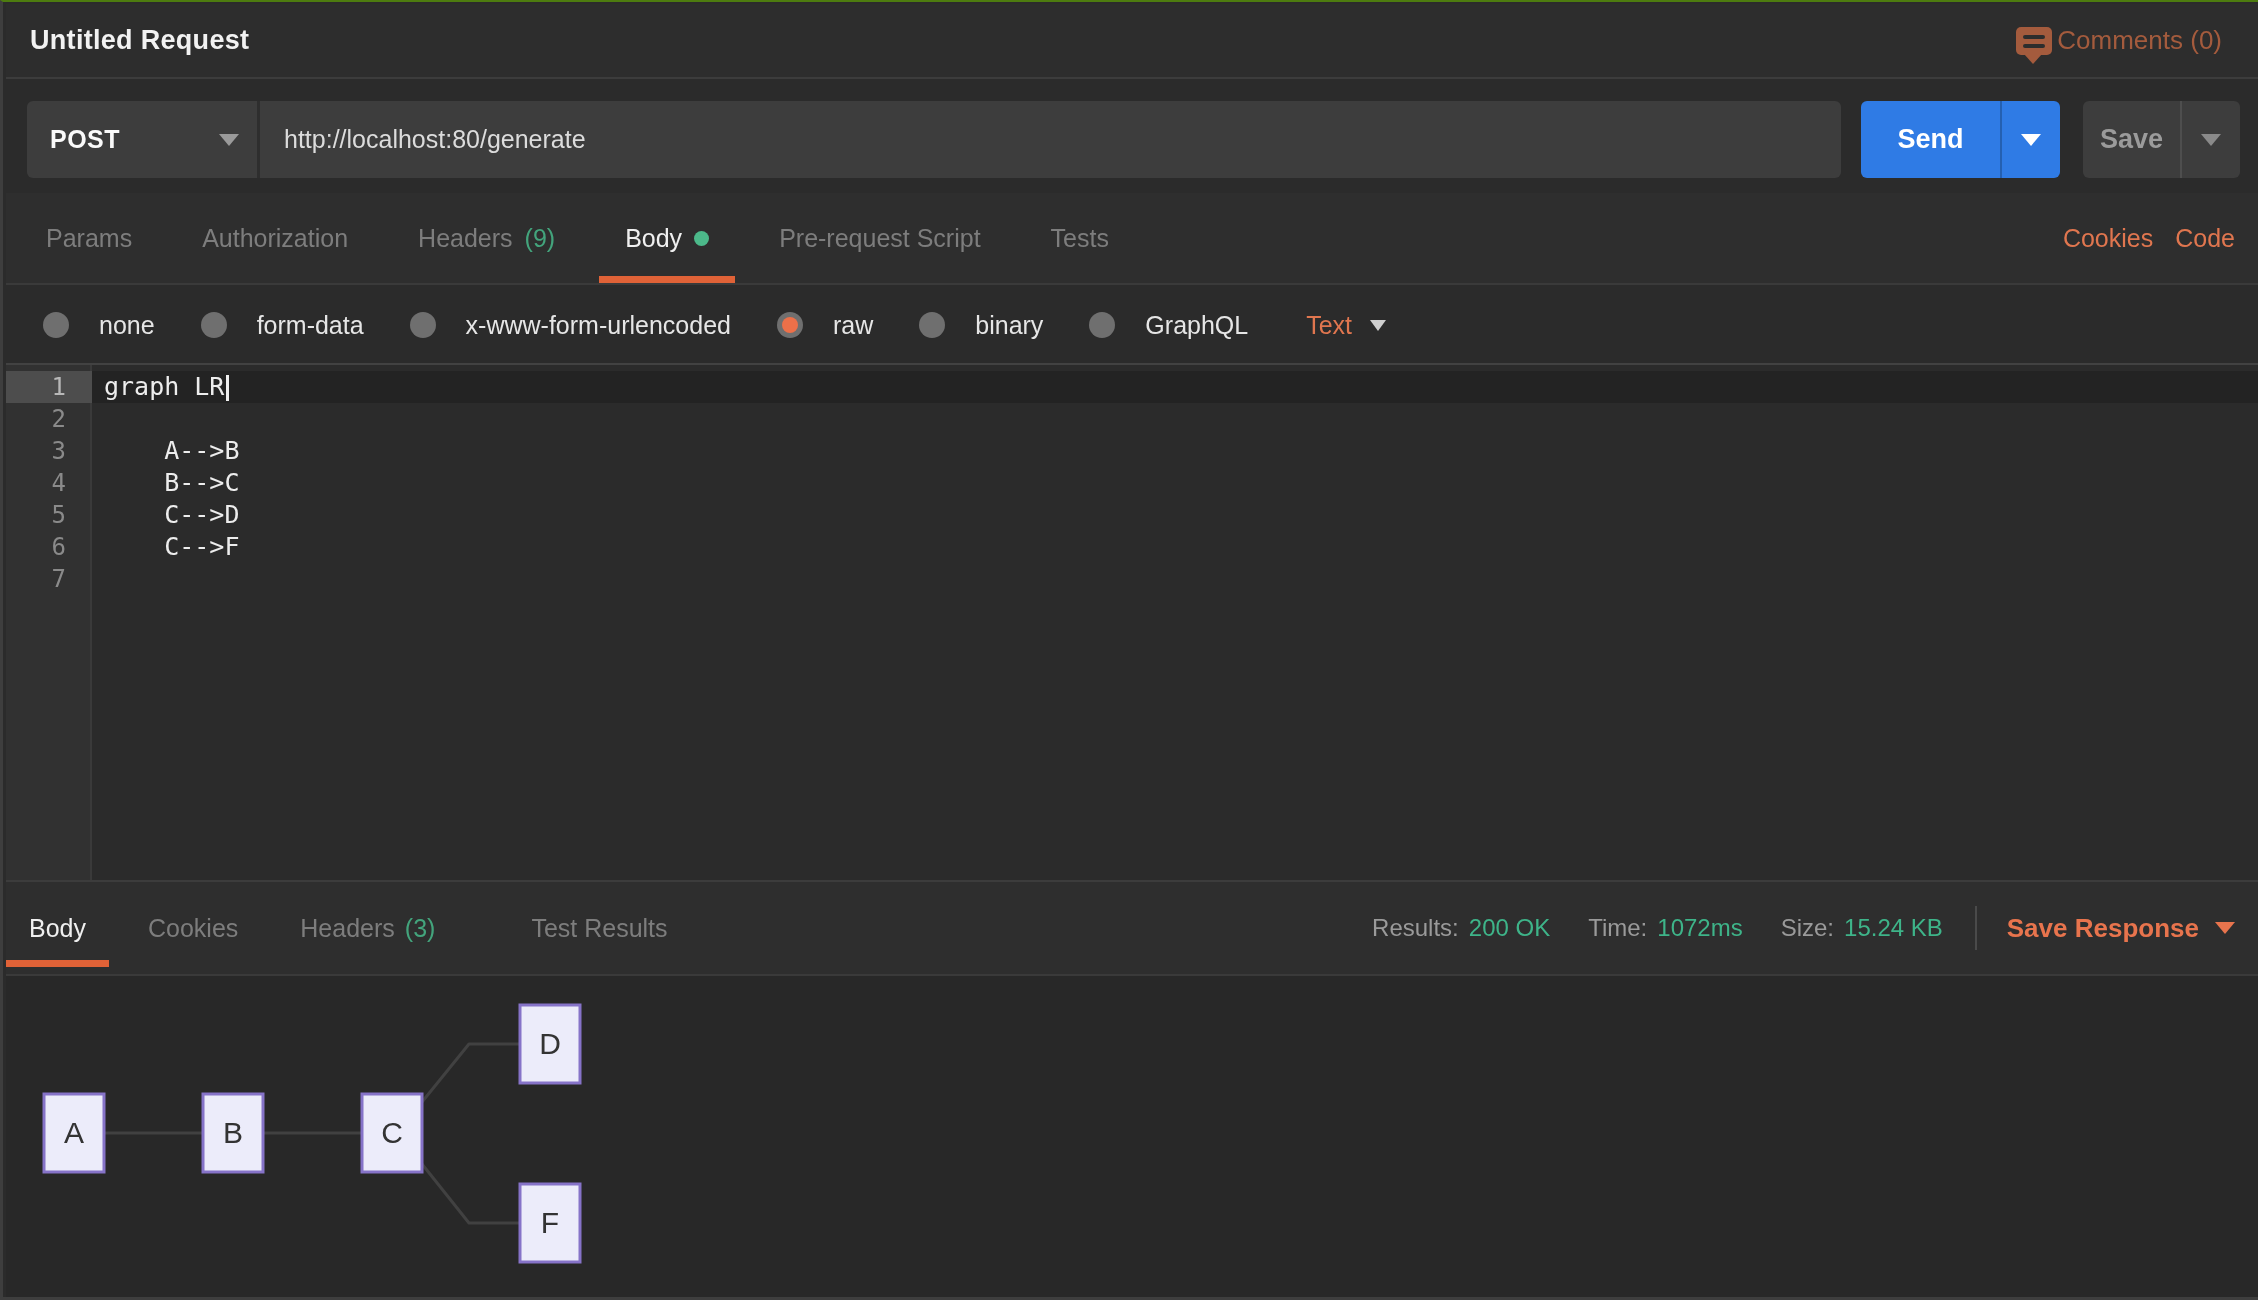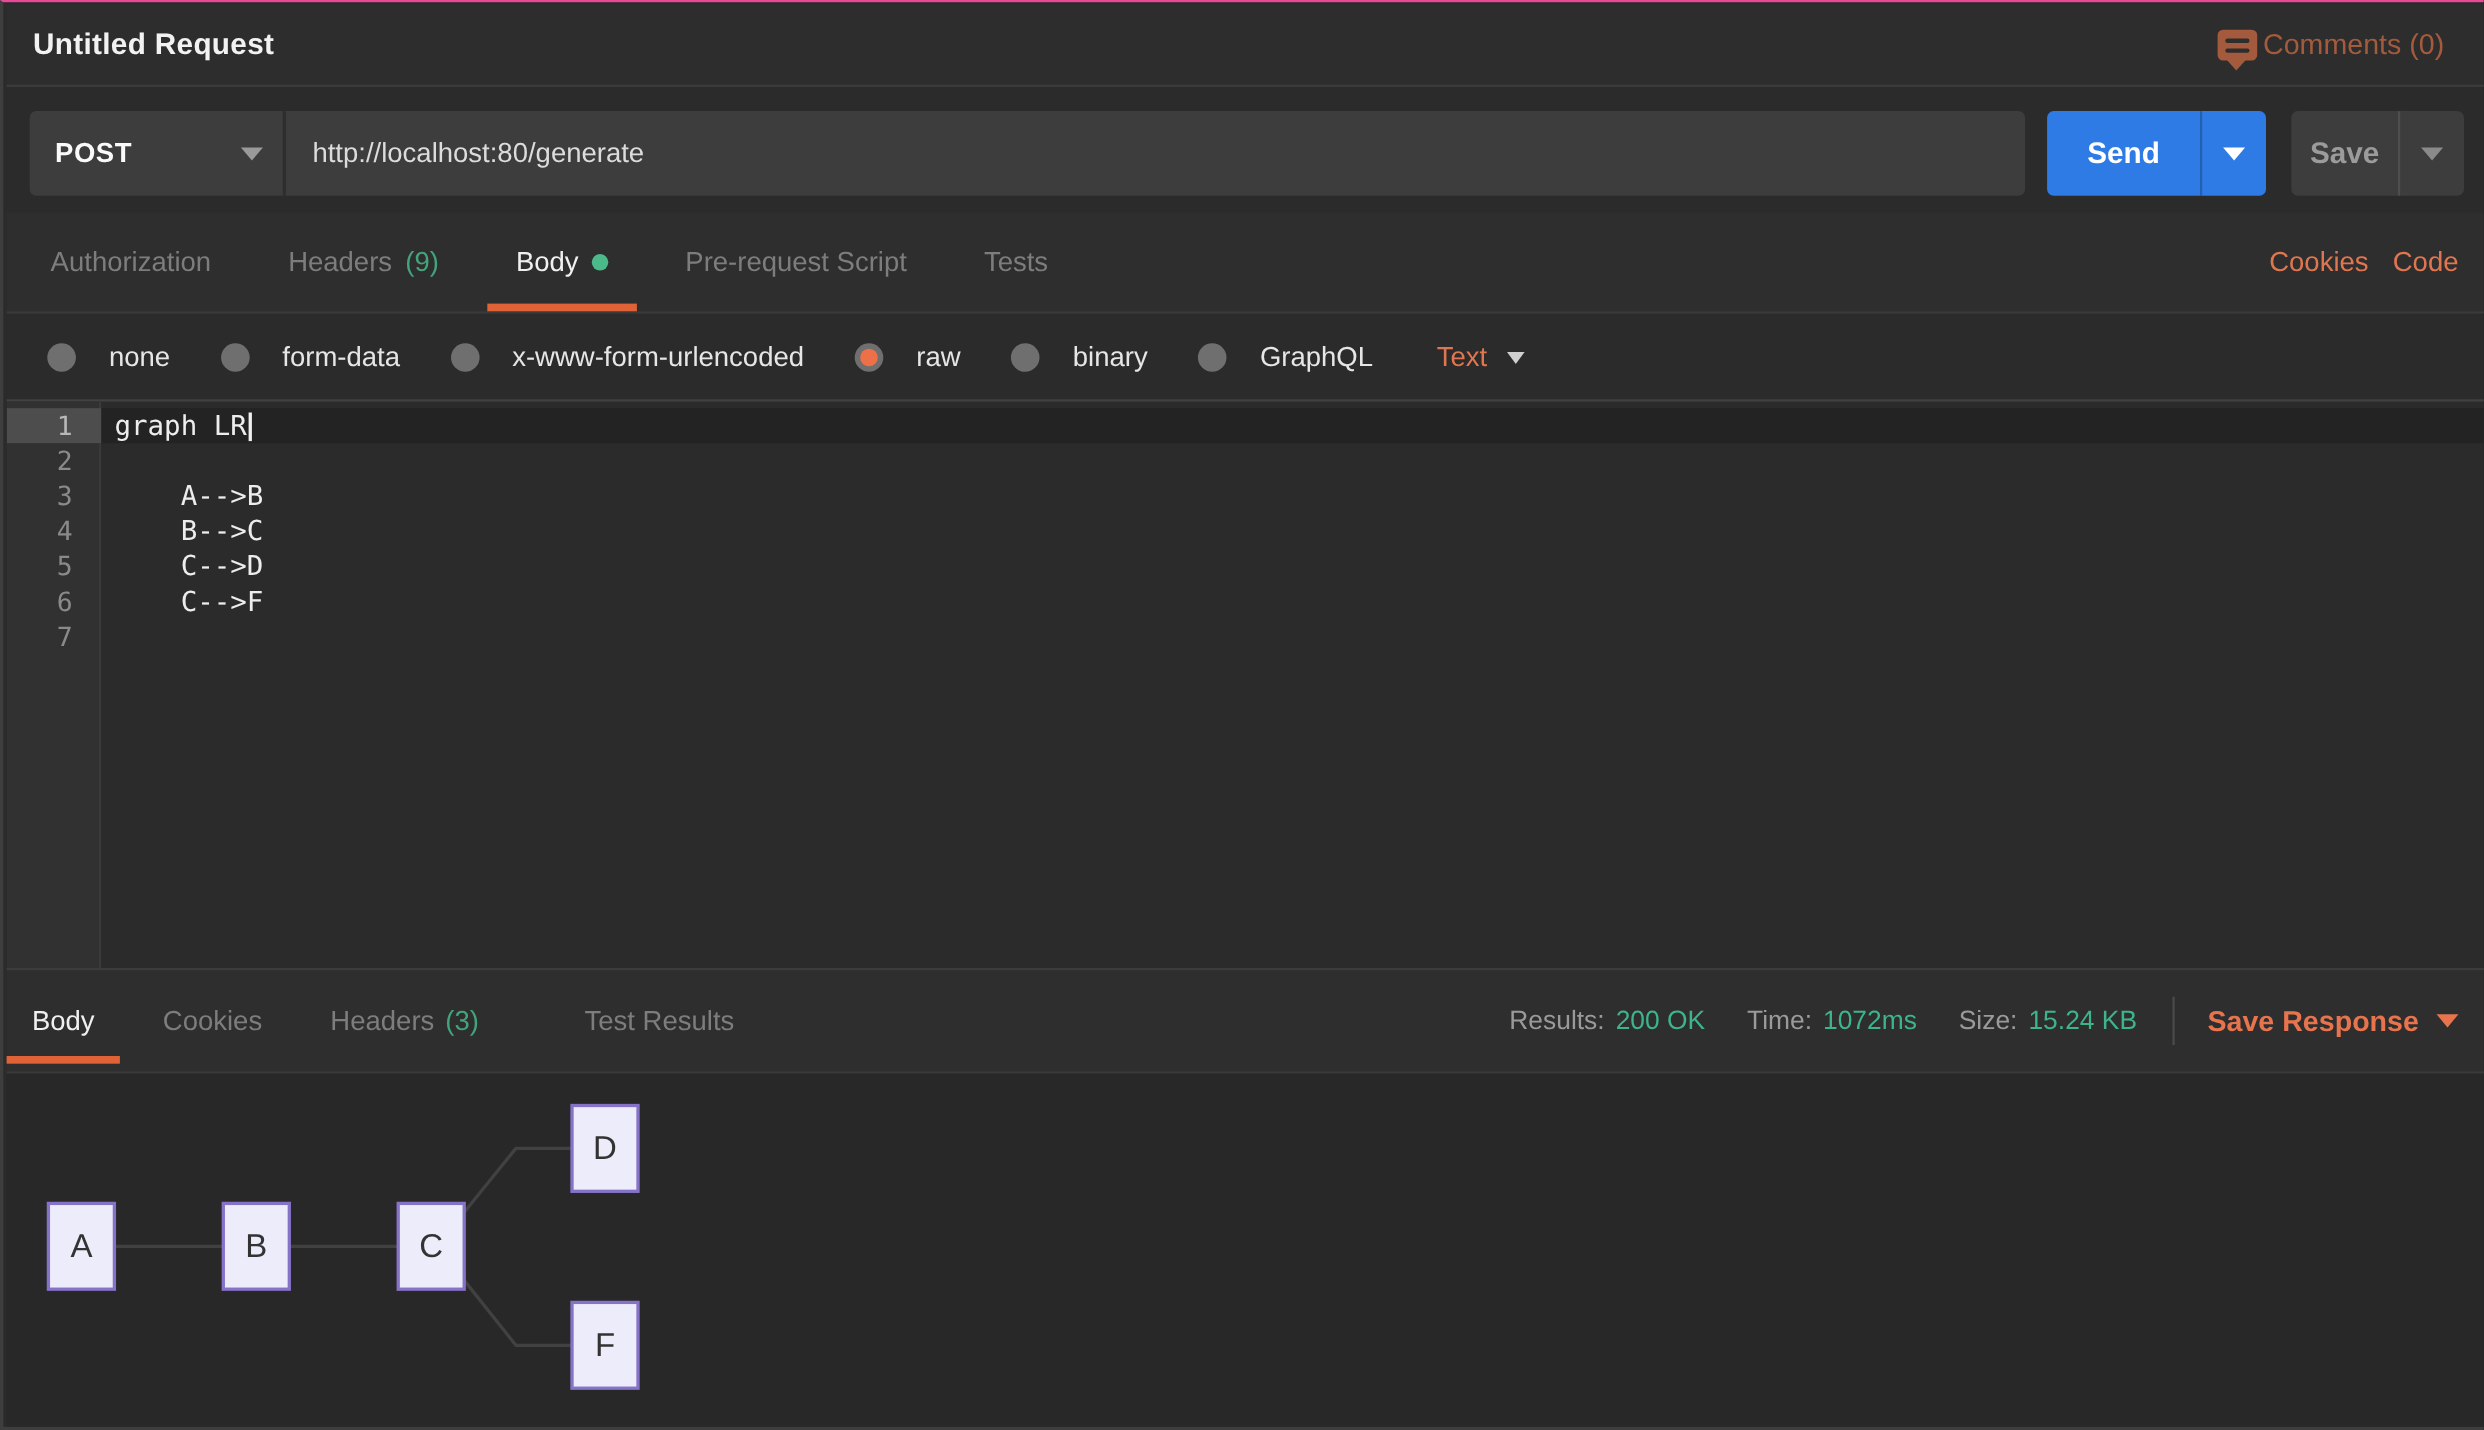--- a/index.html
+++ b/index.html
@@ -1,19 +1,19 @@
 <!DOCTYPE html>
 <html><head>
 <meta charset="utf-8">
 <style>
   * { margin:0; padding:0; box-sizing:border-box; }
   html,body { width:2258px; height:1300px; background:#1f1f1f; }
   body { font-family:"Liberation Sans","DejaVu Sans",sans-serif; overflow:hidden; position:relative; }
   .app { position:absolute; inset:0; background:#2b2b2b;
-         border-top:2px solid #ec4899; border-left:3px solid #3e3e3e; border-bottom:3px solid #3e3e3e; }
+         border-top:2px solid #4d7c0f; border-left:3px solid #3e3e3e; border-bottom:3px solid #3e3e3e; }
 
   
   .topbar { position:absolute; left:3px; right:0; top:2px; height:75px; background:#2d2d2d;
             border-bottom:2px solid #3c3c3c; display:flex; align-items:center; padding:0 36px 0 24px; }
   .title { font-size:27px; font-weight:600; color:#f2f2f2; letter-spacing:.3px; }
   .topbar-right { margin-left:auto; display:flex; align-items:center; gap:5px; }
   .comments-label { font-size:26px; color:#a45b3d; }
 
   
   .request-row { position:absolute; left:3px; right:0; top:79px; height:112px; background:#2b2b2b; }
@@ -145,20 +145,23 @@
       <div class="save-main">Save</div>
       <div class="save-divider"></div>
       <div class="save-caret">
         <span class="tri tri-dim"></span>
       </div>
     </div>
   </div>
 
   <div class="tabs-row">
     <div class="tab">
+      <span>Params</span>
+    </div>
+    <div class="tab">
       <span>Authorization</span>
     </div>
     <div class="tab">
       <span>Headers</span>
       <span class="count">(9)</span>
     </div>
     <div class="tab active">
       <span>Body</span>
       <span class="tab-dot"></span>
     </div>

